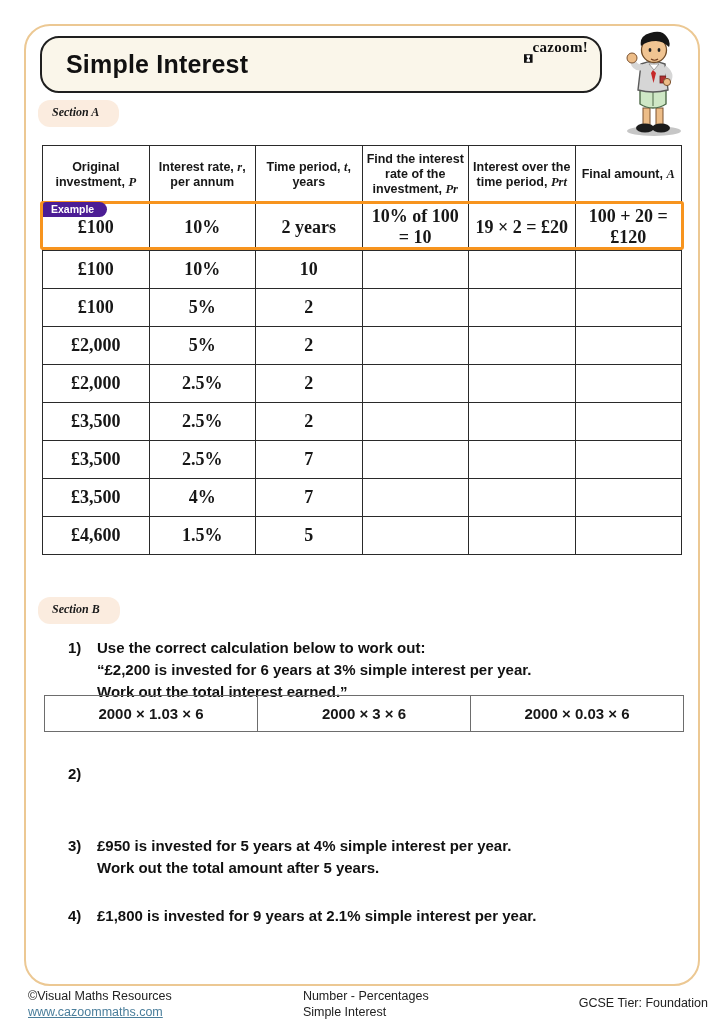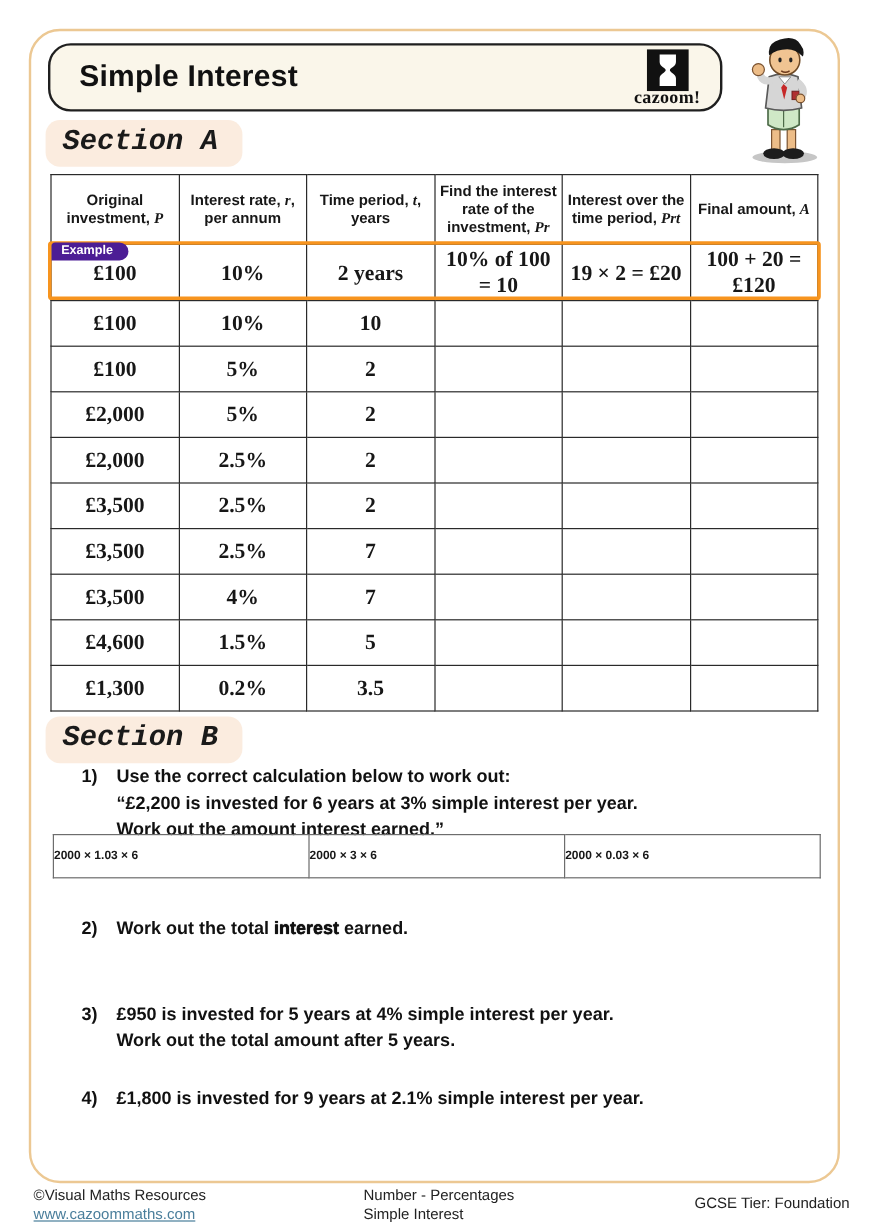--- a/index.html
+++ b/index.html
@@ -12,29 +12,29 @@
     position:absolute; left:24px; top:24px; width:676px; height:962px;
     border:2px solid #ecc893; border-radius:26px; background:#fff;
   }
   
   .title-box {
     position:absolute; left:40px; top:36px; width:562px; height:57px;
     background:#faf6ea; border:2.5px solid #1f1f1f; border-radius:19px;
     display:flex; align-items:center;
   }
   .title-box h1 { margin-left:24px; font-size:25px; font-weight:bold; letter-spacing:0.2px; color:#111; }
-  .logo { position:absolute; right:12px; top:3px; width:64px; display:flex; flex-direction:column; align-items:center; }
+  .logo { position:absolute; right:12px; top:3px; width:64px; display:flex; flex-direction:row; }
   .logo svg { width:35px; height:35px; }
   .logo-word { font-family:"Liberation Serif", serif; font-weight:bold; font-size:15px; color:#111; margin-top:-2px; letter-spacing:0.3px; }
   .boy { position:absolute; left:612px; top:30px; width:80px; height:108px; }
   
   .section-label {
     position:absolute; background:#fbecdf; border-radius:12px;
-    padding:5px 20px 7px 14px; font-family:Liberation Mono, monospace;
-    font-style:italic; font-weight:bold; font-size:24px; color:#1a1a1a;
+    padding:5px 20px 7px 14px; font-family:Liberation Serif, serif;
+    font-style:italic; font-weight:bold; font-size:12px; color:#1a1a1a;
   }
   #label-a { left:38px; top:100px; }
   #label-b { left:38px; top:597px; }
   
   .table-a-wrap { position:absolute; left:42px; top:145px; width:640px; }
   table { border-collapse:collapse; table-layout:fixed; width:100%; }
   .table-a th, .table-a td {
     border:1.4px solid #2a2a2a; text-align:center; vertical-align:middle;
     padding:2px 3px;
   }
@@ -55,22 +55,22 @@
   
   .question { position:absolute; display:flex; font-size:15px; font-weight:bold; line-height:22px; color:#111; }
   .qnum { width:29px; flex:none; }
   #q1 { left:68px; top:637px; }
   #q2 { left:68px; top:763px; }
   #q3 { left:68px; top:835px; }
   #q4 { left:68px; top:905px; }
   .em-heavy { text-shadow:0 0 .6px currentColor, 0 0 .6px currentColor; }
   .options-wrap { position:absolute; left:44px; top:695px; width:640px; }
   .table-b td {
-    border:1.5px solid #6d6d6d; text-align:left; vertical-align:middle;
-    height:36px; font-size:10px; font-weight:bold; width:33.33%;
+    border:1.5px solid #6d6d6d; text-align:center; vertical-align:middle;
+    height:36px; font-size:15px; font-weight:bold; width:33.33%;
   }
   
   .footer { position:absolute; left:0; top:988px; width:724px; font-size:12.5px; color:#222; }
   .footer-left { position:absolute; left:28px; top:0; text-align:left; line-height:16px; }
   .footer-link { color:#4a7e9b; text-decoration:underline; }
   .footer-center { position:absolute; left:50%; transform:translateX(-47%); top:0; text-align:left; line-height:16px; }
   .footer-right { position:absolute; right:16px; top:8px; }
 </style>
 </head>
 <body>
@@ -197,61 +197,52 @@
         <td></td>
       </tr>
       <tr class="data-row">
         <td>£4,600</td>
         <td>1.5%</td>
         <td>5</td>
         <td></td>
         <td></td>
         <td></td>
       </tr>
-      <tr class="data-row">
-        <td>£1,300</td>
-        <td>0.2%</td>
-        <td>3.5</td>
-        <td></td>
-        <td></td>
-        <td></td>
-      </tr>
     </tbody>
   </table>
   <div class="example-outline"></div>
   <div class="example-badge">Example</div>
 </div>
 
 <div class="section-label" id="label-b">Section B</div>
 
 <div class="question" id="q1">
   <div class="qnum">1)</div>
   <div class="qtext">
     <div>Use the correct calculation below to work out:</div>
     <div>“£2,200 is invested for 6 years at 3% simple interest per year.</div>
-    <div>Work out the amount interest earned.”</div>
+    <div>Work out the total interest earned.”</div>
   </div>
 </div>
 
 <div class="options-wrap">
   <table class="table-b">
     <tbody>
       <tr>
         <td>2000 × 1.03 × 6</td>
         <td>2000 × 3 × 6</td>
         <td>2000 × 0.03 × 6</td>
       </tr>
     </tbody>
   </table>
 </div>
 
 <div class="question" id="q2">
   <div class="qnum">2)</div>
   <div class="qtext">
-    <div><span>Work out the total </span><span class="em-heavy">interest</span><span> earned.</span></div>
   </div>
 </div>
 
 <div class="question" id="q3">
   <div class="qnum">3)</div>
   <div class="qtext">
     <div>£950 is invested for 5 years at 4% simple interest per year.</div>
     <div>Work out the total amount after 5 years.</div>
   </div>
 </div>

